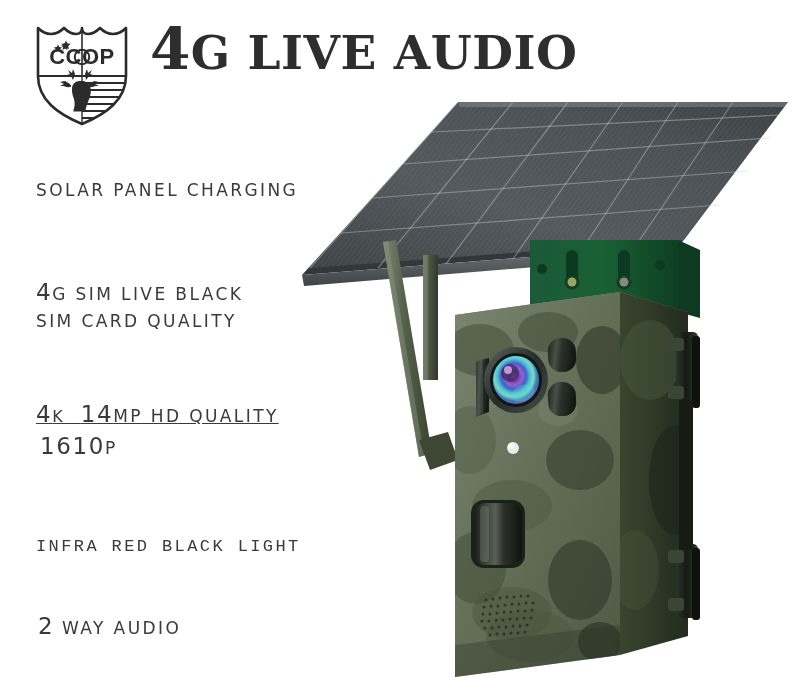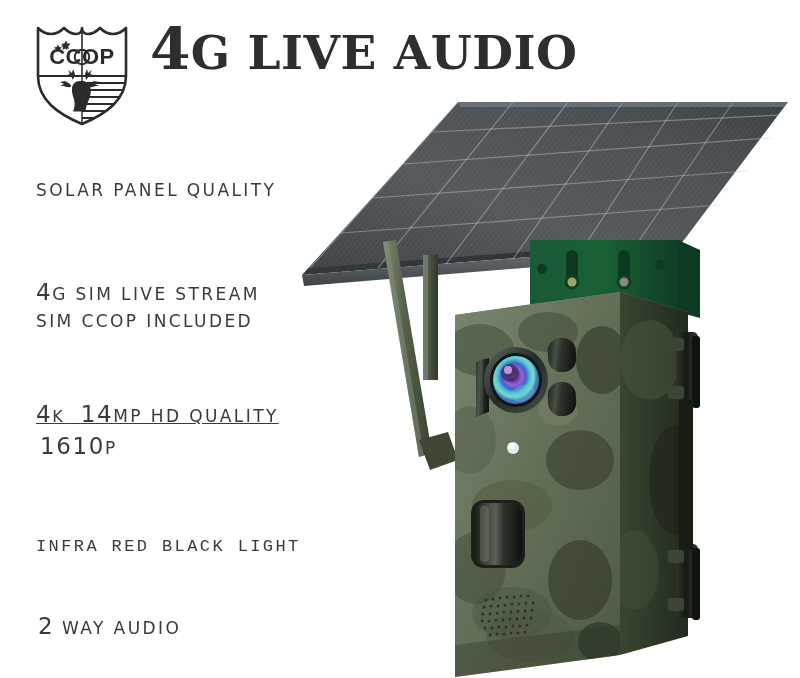--- a/index.html
+++ b/index.html
@@ -130,29 +130,29 @@
     </div>
 
     <div class="title">
       <span class="big">4</span><span class="mid">G</span>&nbsp;<span>LIVE AUDIO</span>
     </div>
   </div>
 
   <div class="features">
 
     <div class="feat f-solar">
-      <span>SOLAR PANEL QUALITY</span>
+      <span>SOLAR PANEL CHARGING</span>
     </div>
 
     <div class="feat f-sim1">
-      <span class="num">4</span><span>G SIM LIVE STREAM</span>
+      <span class="num">4</span><span>G SIM LIVE BLACK</span>
     </div>
 
     <div class="feat f-sim2">
-      <span>SIM CCOP INCLUDED</span>
+      <span>SIM CARD QUALITY</span>
     </div>
 
     <div class="feat f-4k">
       <span class="num">4</span><span class="sm">K</span>&nbsp;&nbsp;<span class="num">14</span><span>MP HD QUALITY</span>
     </div>
 
     <div class="feat f-1080">
       <span class="num">1610</span><span>P</span>
     </div>
 

